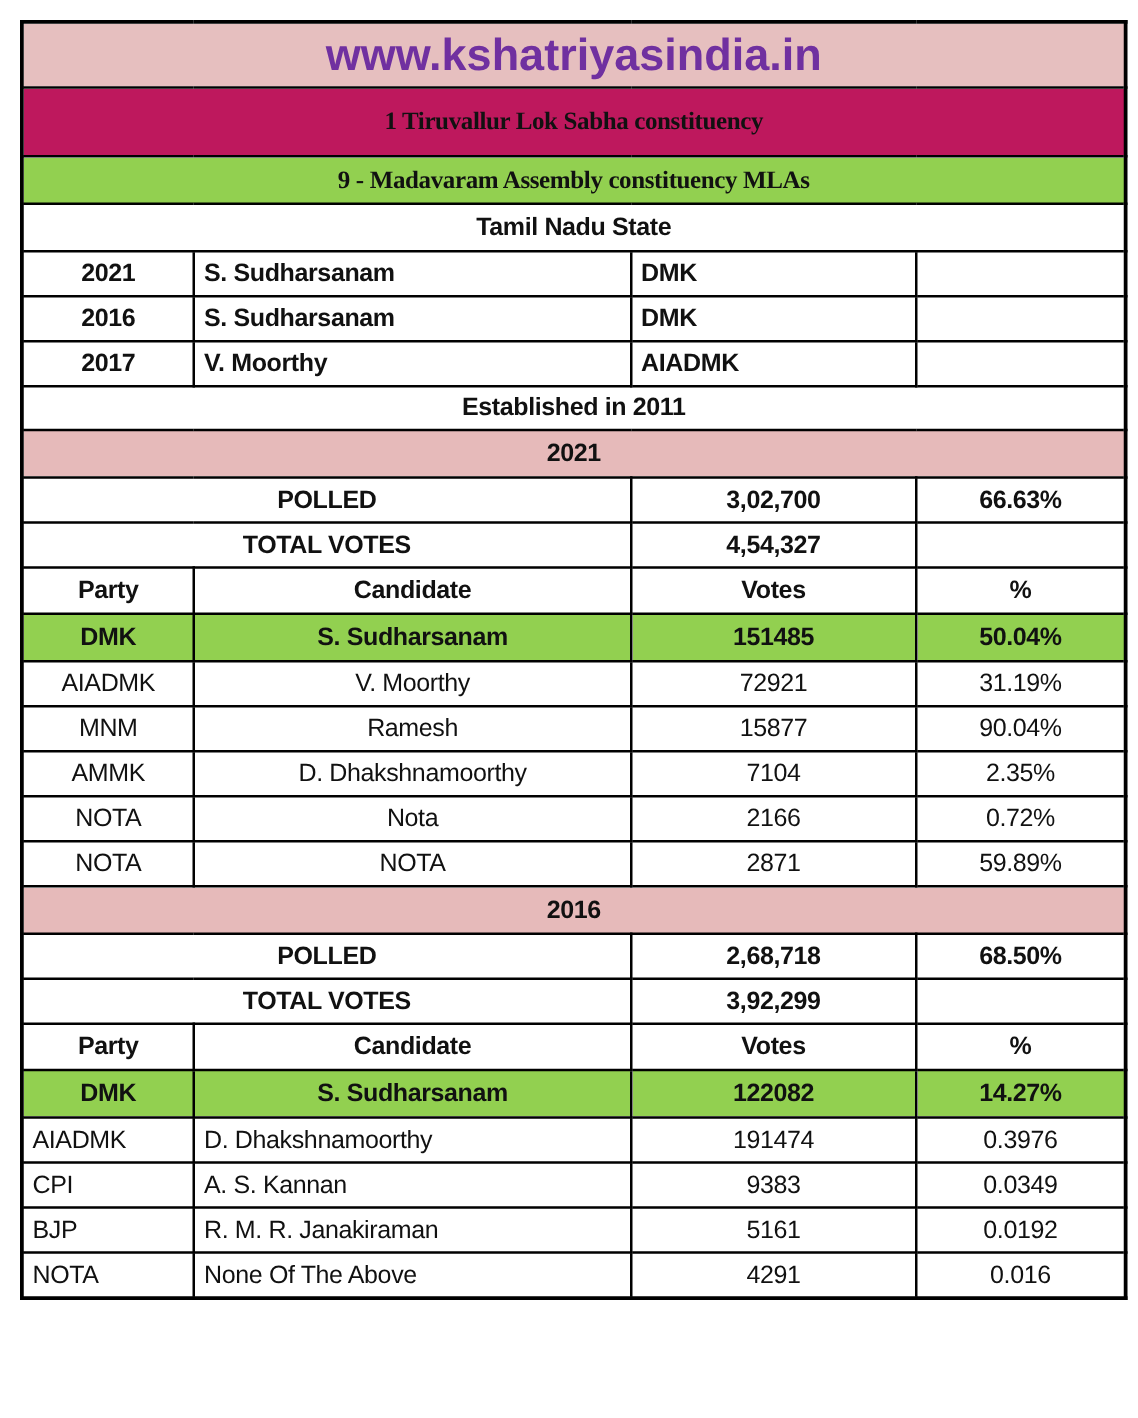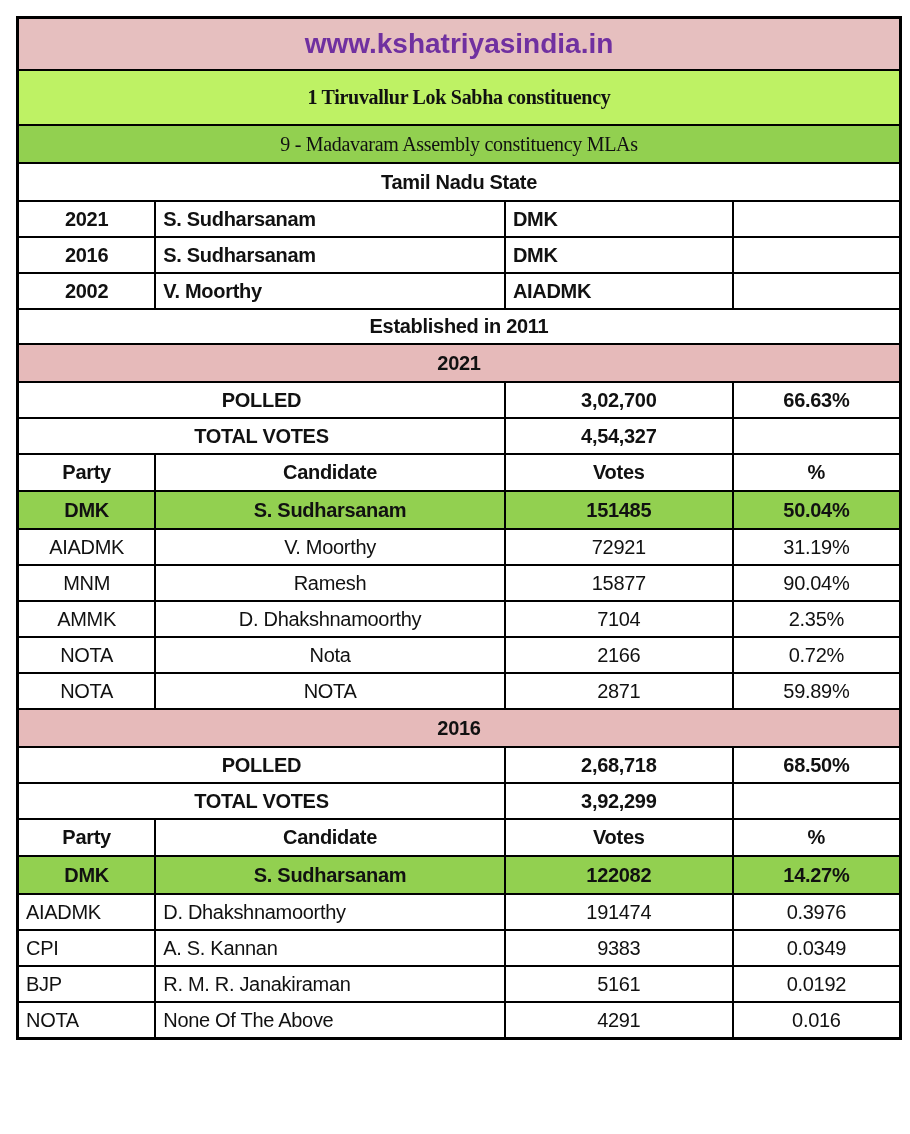--- a/index.html
+++ b/index.html
@@ -41,35 +41,35 @@
 
   
   .site-row td {
     height: 46px;
     background: #e6bfbf;
     border-bottom-width: 4px;
   }
   .site-url {
     color: #7030a0;
     font-weight: bold;
-    font-size: 28px;
+    font-size: 36px;
     letter-spacing: 0px;
   }
   .title-row td {
     height: 49px;
-    background: #bef264;
+    background: #be185d;
     font-size: 37px;
     font-weight: bold;
     border-bottom-width: 4px;
   }
   .sub-row td {
     height: 32px;
     background: #92d050;
     font-size: 26px;
-    font-weight: normal;
+    font-weight: bold;
     border-bottom-width: 3px;
   }
   .state-row td {
     height: 32px;
     font-size: 24px;
     font-weight: bold;
   }
   .head-row td {
     height: 30px;
     background: #ffff00;
@@ -154,21 +154,21 @@
     <td class="la">DMK</td>
     <td></td>
   </tr>
   <tr class="mla-row">
     <td>2016</td>
     <td class="la">S. Sudharsanam</td>
     <td class="la">DMK</td>
     <td></td>
   </tr>
   <tr class="mla-row">
-    <td>2002</td>
+    <td>2017</td>
     <td class="la">V. Moorthy</td>
     <td class="la">AIADMK</td>
     <td></td>
   </tr>
 
   <tr class="estab-row">
     <td colspan="4">Established in 2011</td>
   </tr>
 
   <tr class="year-banner">

